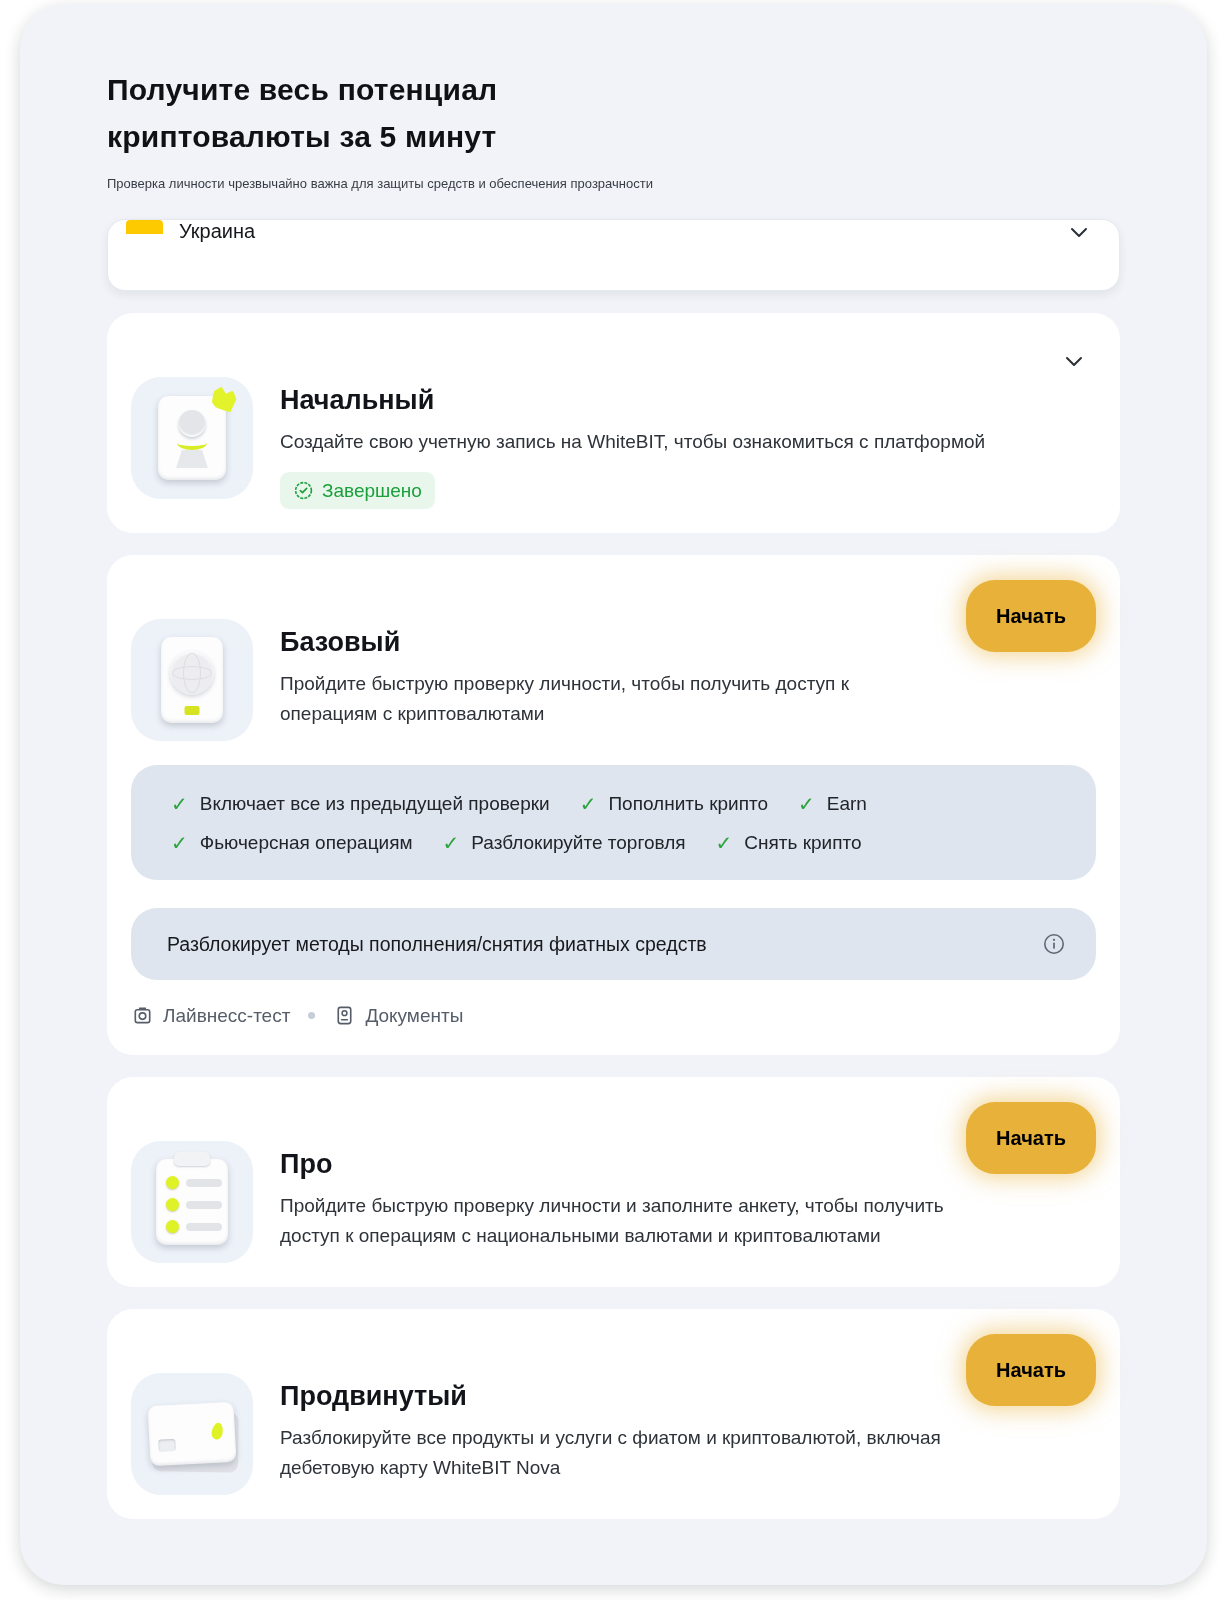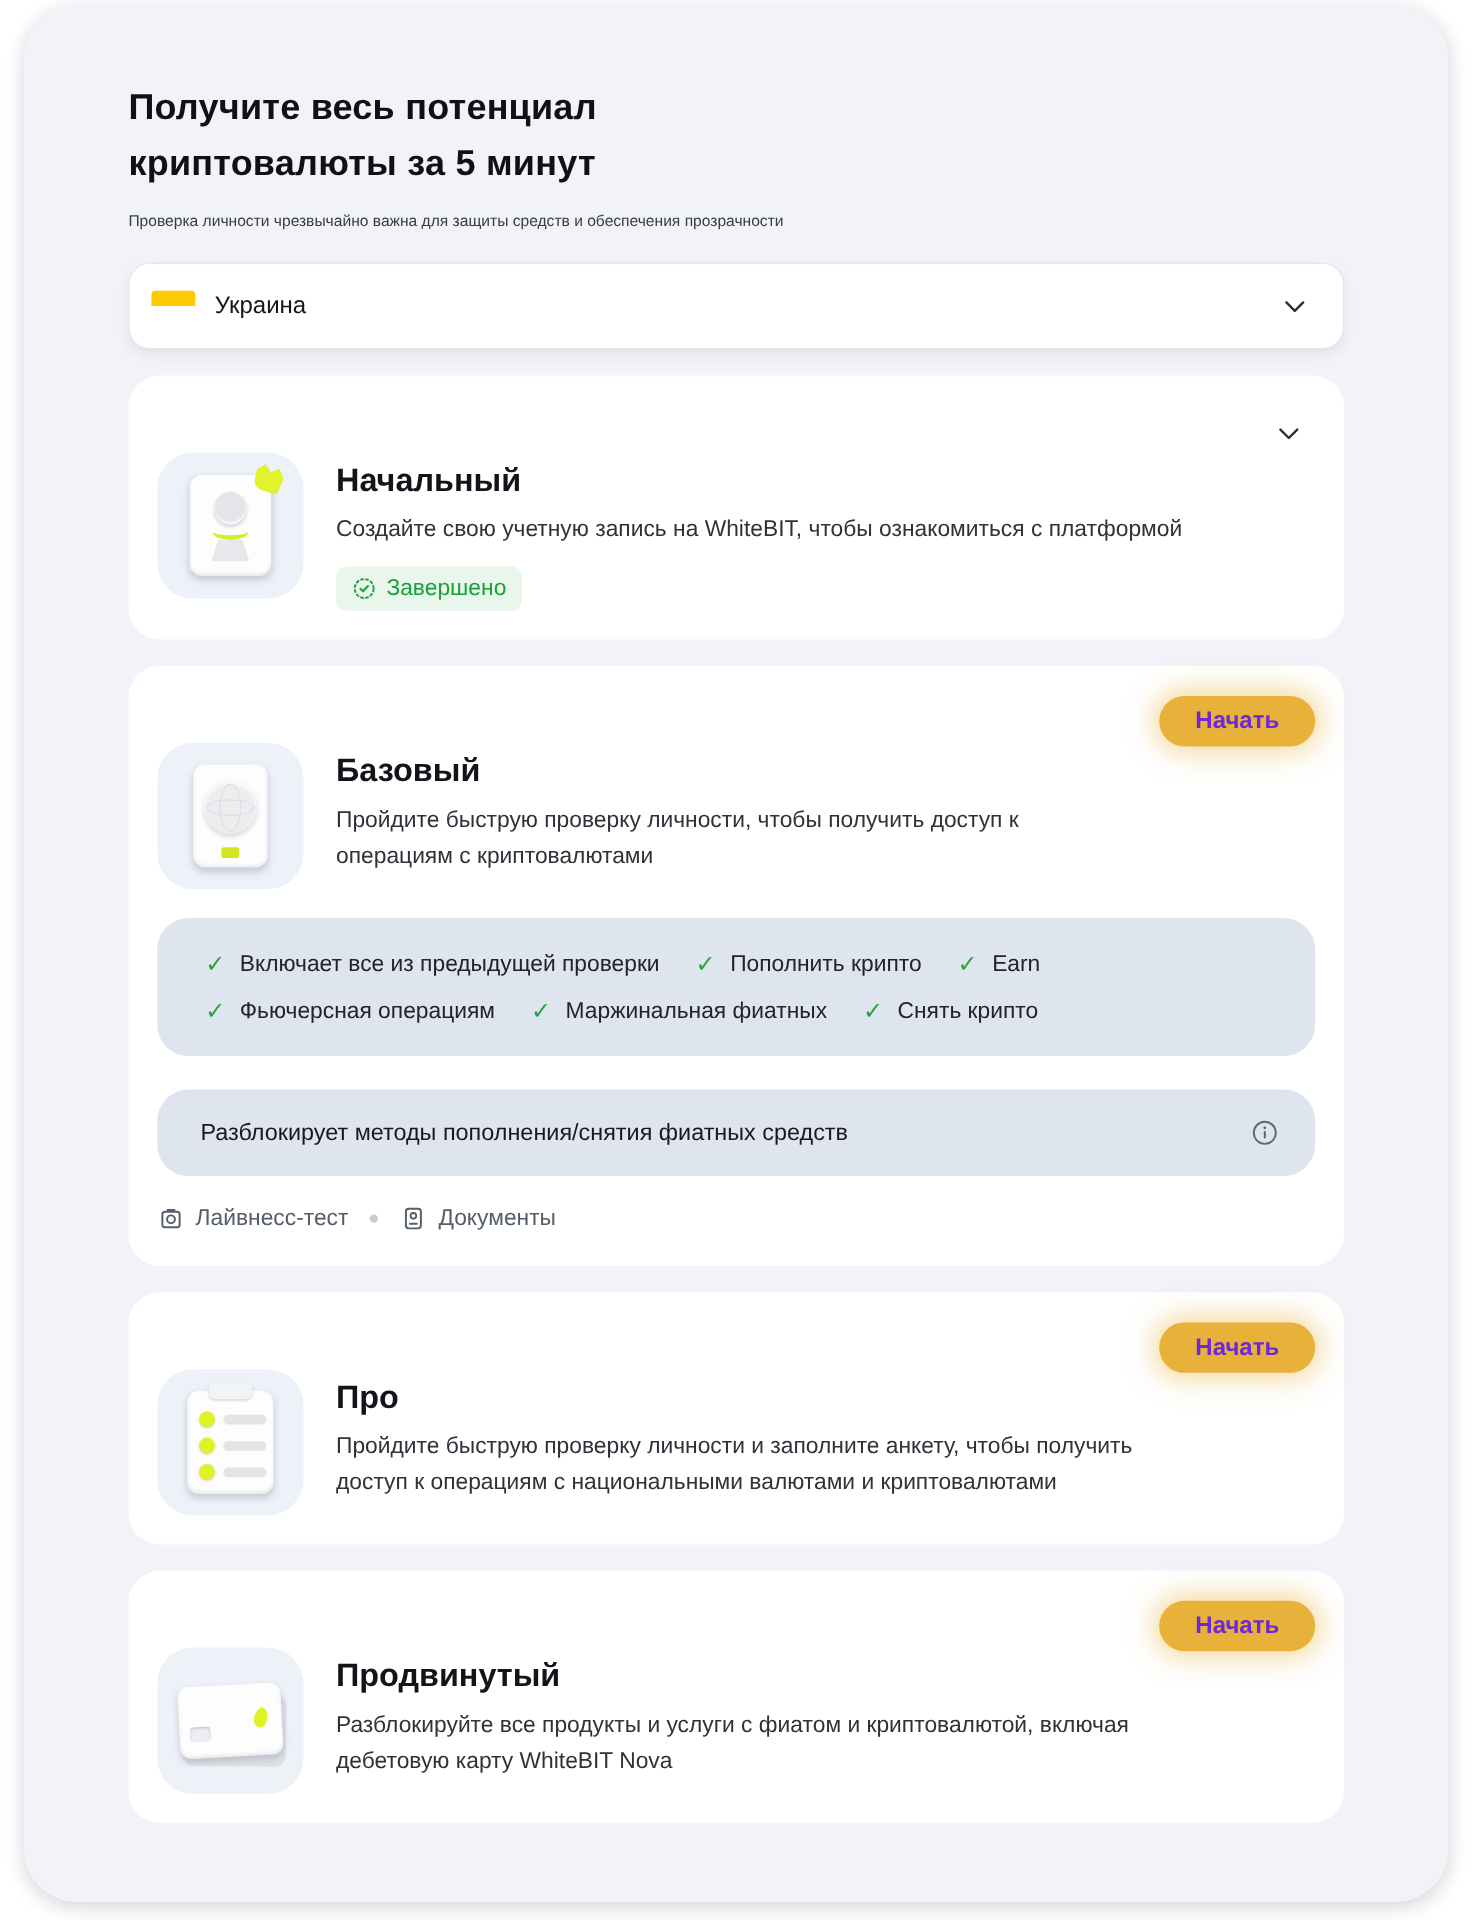--- a/index.html
+++ b/index.html
@@ -21,21 +21,21 @@
   }
   
   .page-title { font-size: 30px; font-weight: 700; line-height: 1.55; color: #101114; letter-spacing: 0.2px; }
   .page-subtitle { margin-top: 16px; font-size: 13px; color: #383d45; }
 
   
   .country-select {
     margin-top: 28px; height: 72px; width: 100%;
     background: #ffffff; border: 1px solid #e4e8ef; border-radius: 18px;
     box-shadow: 0 4px 10px rgba(25,35,55,0.07);
-    display: flex; align-items: center; padding: 0 28px 0 18px;
+    display: flex; align-items: flex-start; padding: 0 28px 0 18px;
     cursor: pointer;
   }
   .flag-ua { width: 37px; height: 27px; border-radius: 4px; overflow: hidden; flex: 0 0 auto; }
   .flag-ua .top { height: 50%; background: #4a9df0; }
   .flag-ua .bottom { height: 50%; background: #fdca00; }
   .country-select .value { margin-left: 16px; font-size: 20px; color: #15171b; }
   .spacer { flex: 1; }
   .chevron { display: inline-flex; align-items: center; justify-content: center; }
 
   
@@ -52,23 +52,23 @@
   }
   .card-text { margin-left: 27px; padding-top: 8px; flex: 1; }
   .card-title { font-size: 27px; font-weight: 700; color: #121419; }
   .card-desc { margin-top: 11px; font-size: 19px; line-height: 1.55; color: #2e3339; }
   .w740 { max-width: 740px; } .w640 { max-width: 640px; } .w680 { max-width: 680px; } .w660 { max-width: 665px; }
 
   .card-chevron { position: absolute; top: 36px; right: 34px; cursor: pointer; }
 
   .start-button {
     position: absolute; top: 25px; right: 24px;
-    height: 42px; padding: 0 30px; border: none; cursor: pointer;
+    height: 72px; padding: 0 30px; border: none; cursor: pointer;
     background: #e7b13a; border-radius: 29px;
-    font-family: inherit; font-size: 20px; font-weight: 600; color: #6d28d9;
+    font-family: inherit; font-size: 20px; font-weight: 600; color: #000000;
     box-shadow: 0 0 22px 5px rgba(233,179,61,0.5);
   }
 
   
   .status-badge {
     display: inline-flex; align-items: center; gap: 8px;
     margin-top: 16px; height: 37px; padding: 0 13px;
     background: #e9f6ec; border-radius: 9px;
     font-size: 19px; color: #1ba03b;
   }
@@ -212,21 +212,21 @@
         <span class="feature-item">
             <span class="check-mark">✓</span>
             <span>Earn</span>
           </span>
         <span class="feature-item">
             <span class="check-mark">✓</span>
             <span>Фьючерсная операциям</span>
           </span>
         <span class="feature-item">
             <span class="check-mark">✓</span>
-            <span>Маржинальная фиатных</span>
+            <span>Разблокируйте торговля</span>
           </span>
         <span class="feature-item">
             <span class="check-mark">✓</span>
             <span>Снять крипто</span>
           </span>
       </div>
     </div>
 
     <div class="unlock-bar">
       <span>Разблокирует методы пополнения/снятия фиатных средств</span>

